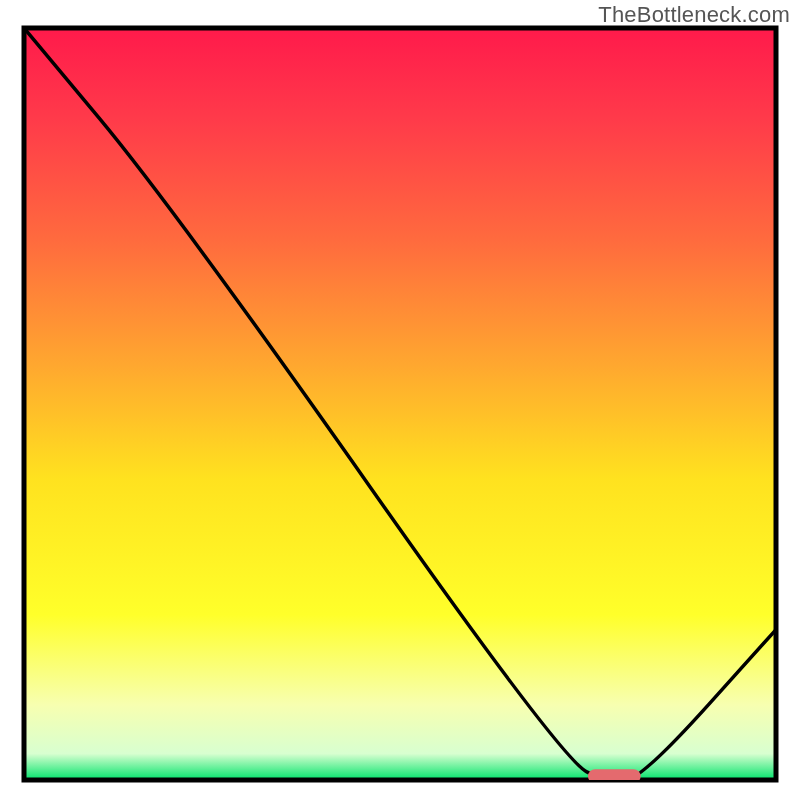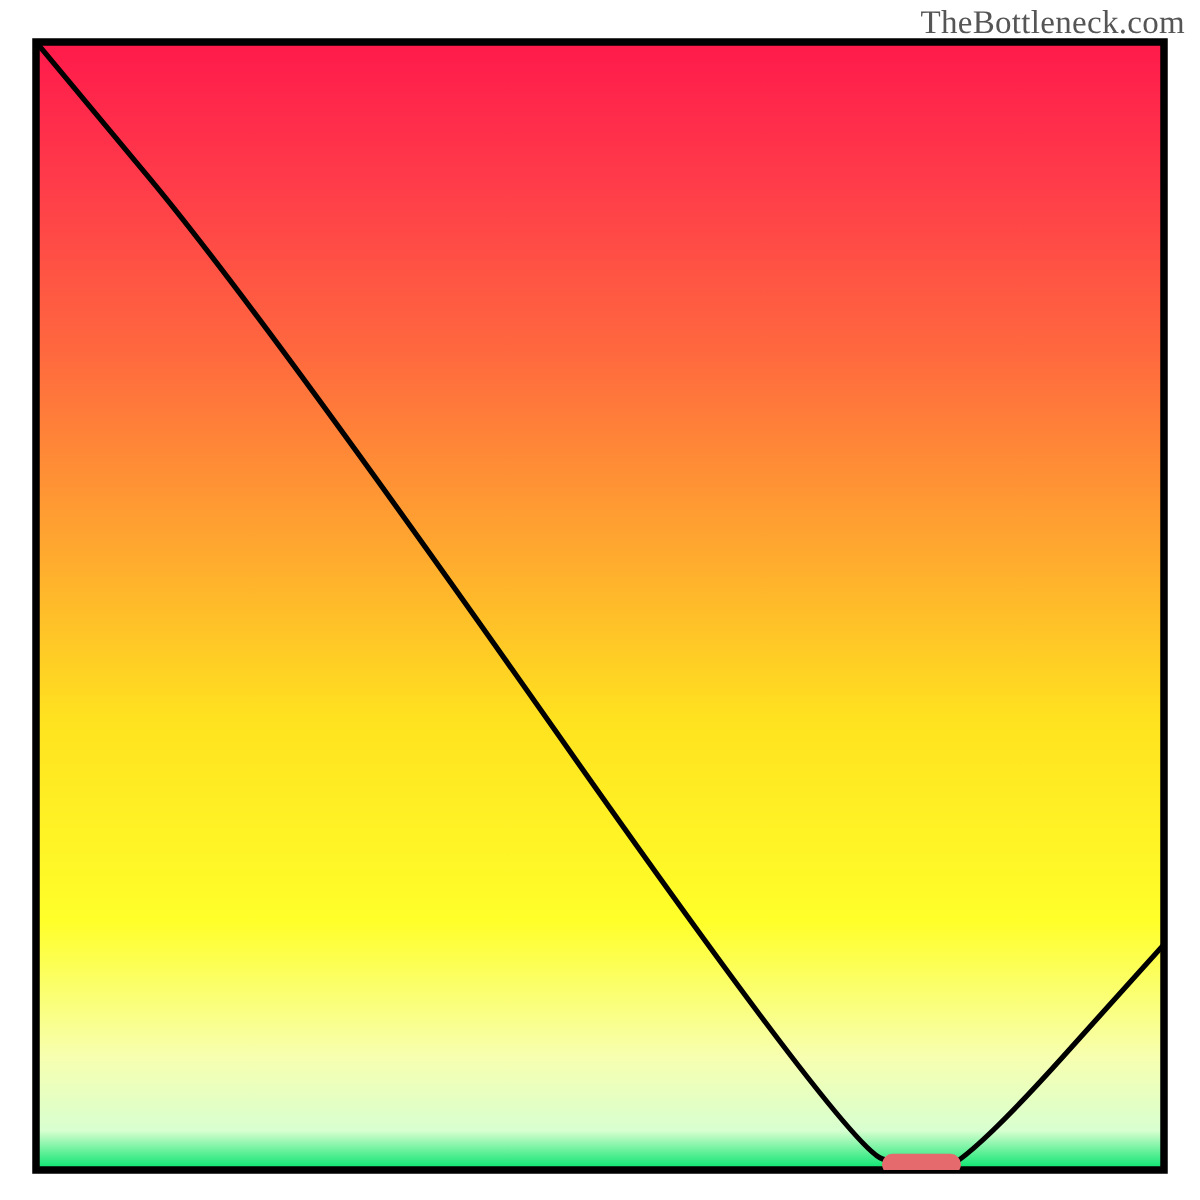--- a/index.html
+++ b/index.html
@@ -16,21 +16,20 @@
     height: 800px;
   }
   .watermark {
     position: absolute;
     top: 2px;
     right: 10px;
     color: #555;
     font-size: 22px;
     font-weight: 500;
     letter-spacing: 0.2px;
-    font-family: Liberation Serif, serif;
   }
   svg {
     display: block;
   }
 </style>
 </head>
 <body>
 <div class="wrap">
 
 <div class="watermark">TheBottleneck.com</div>

